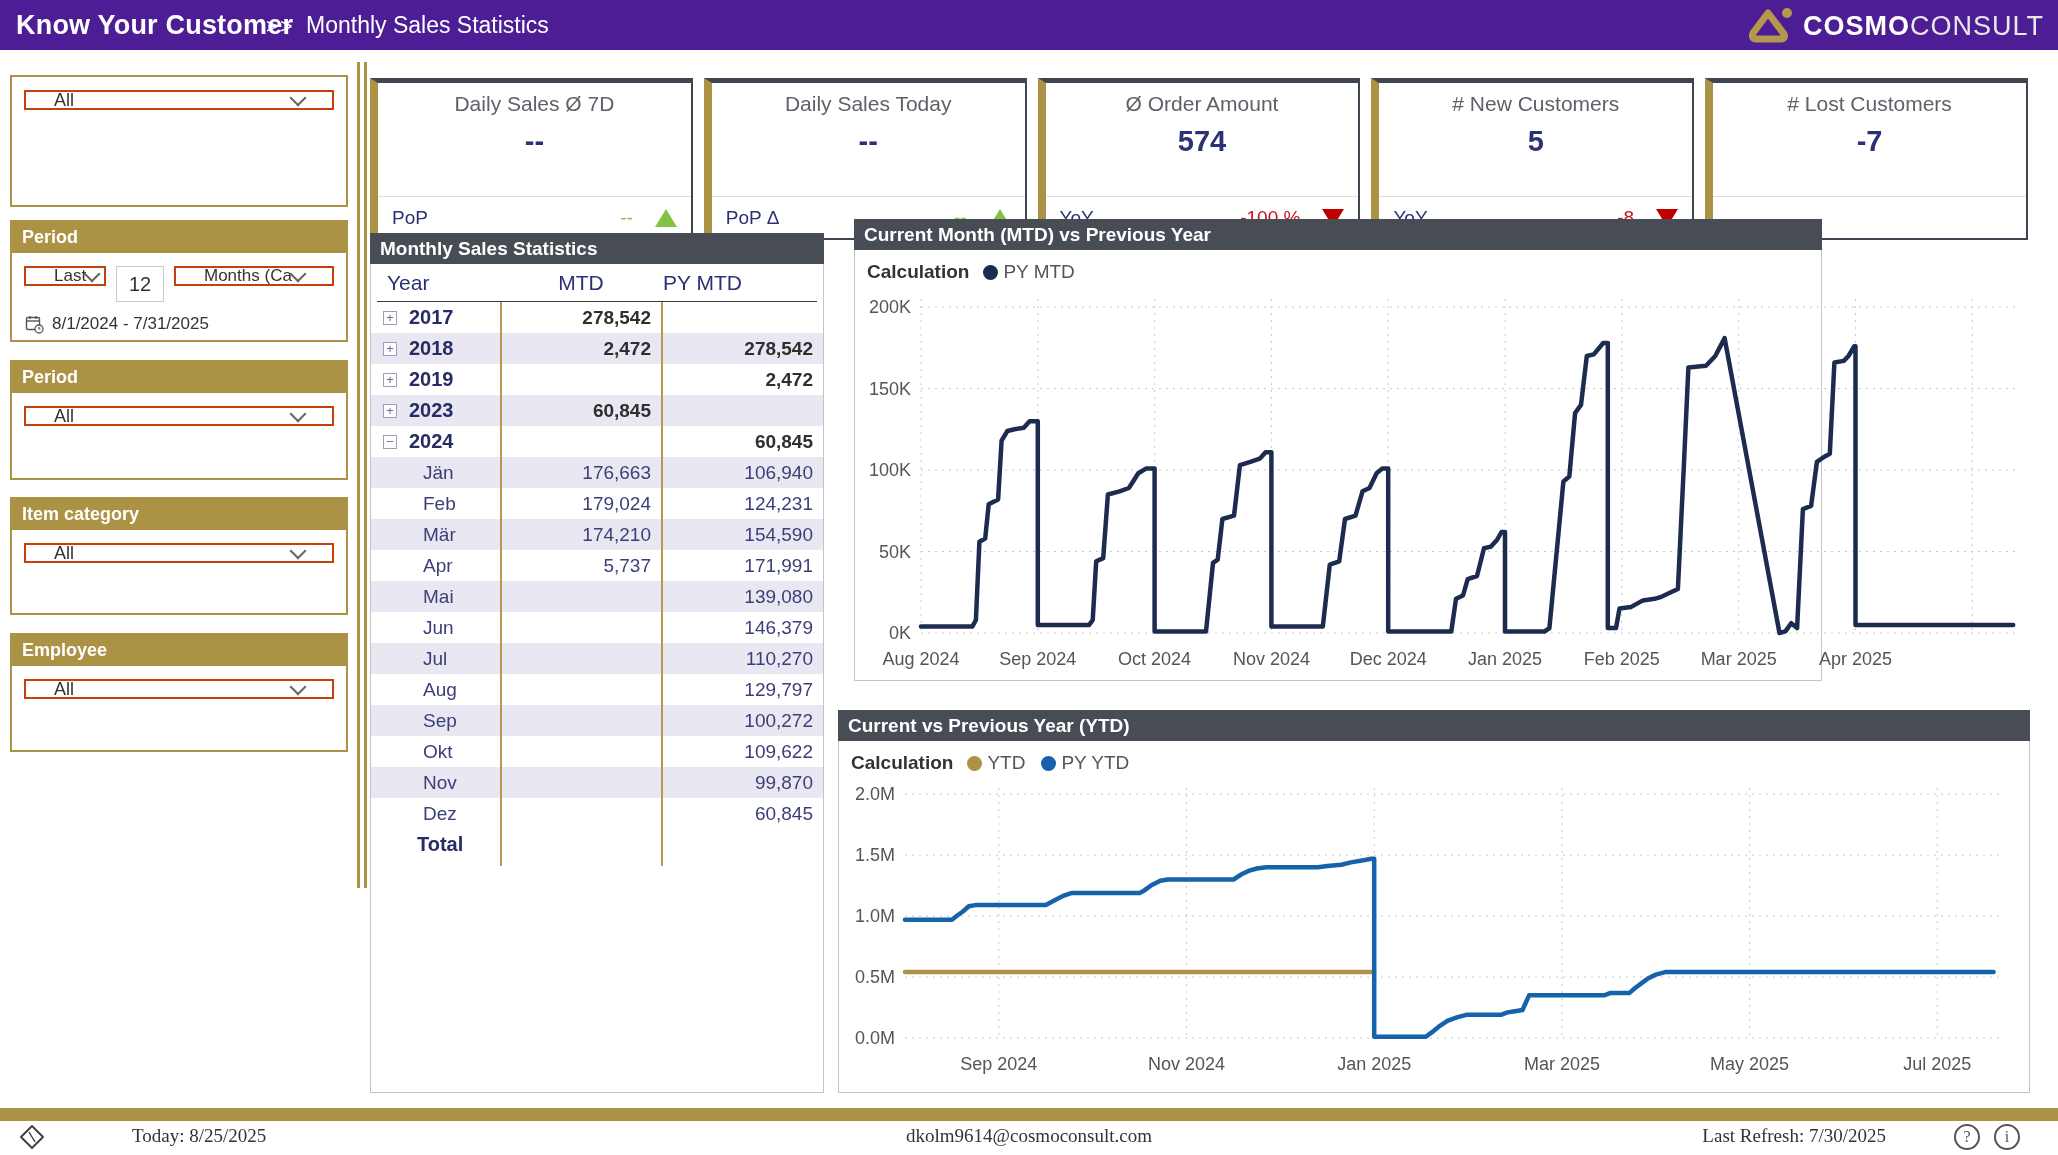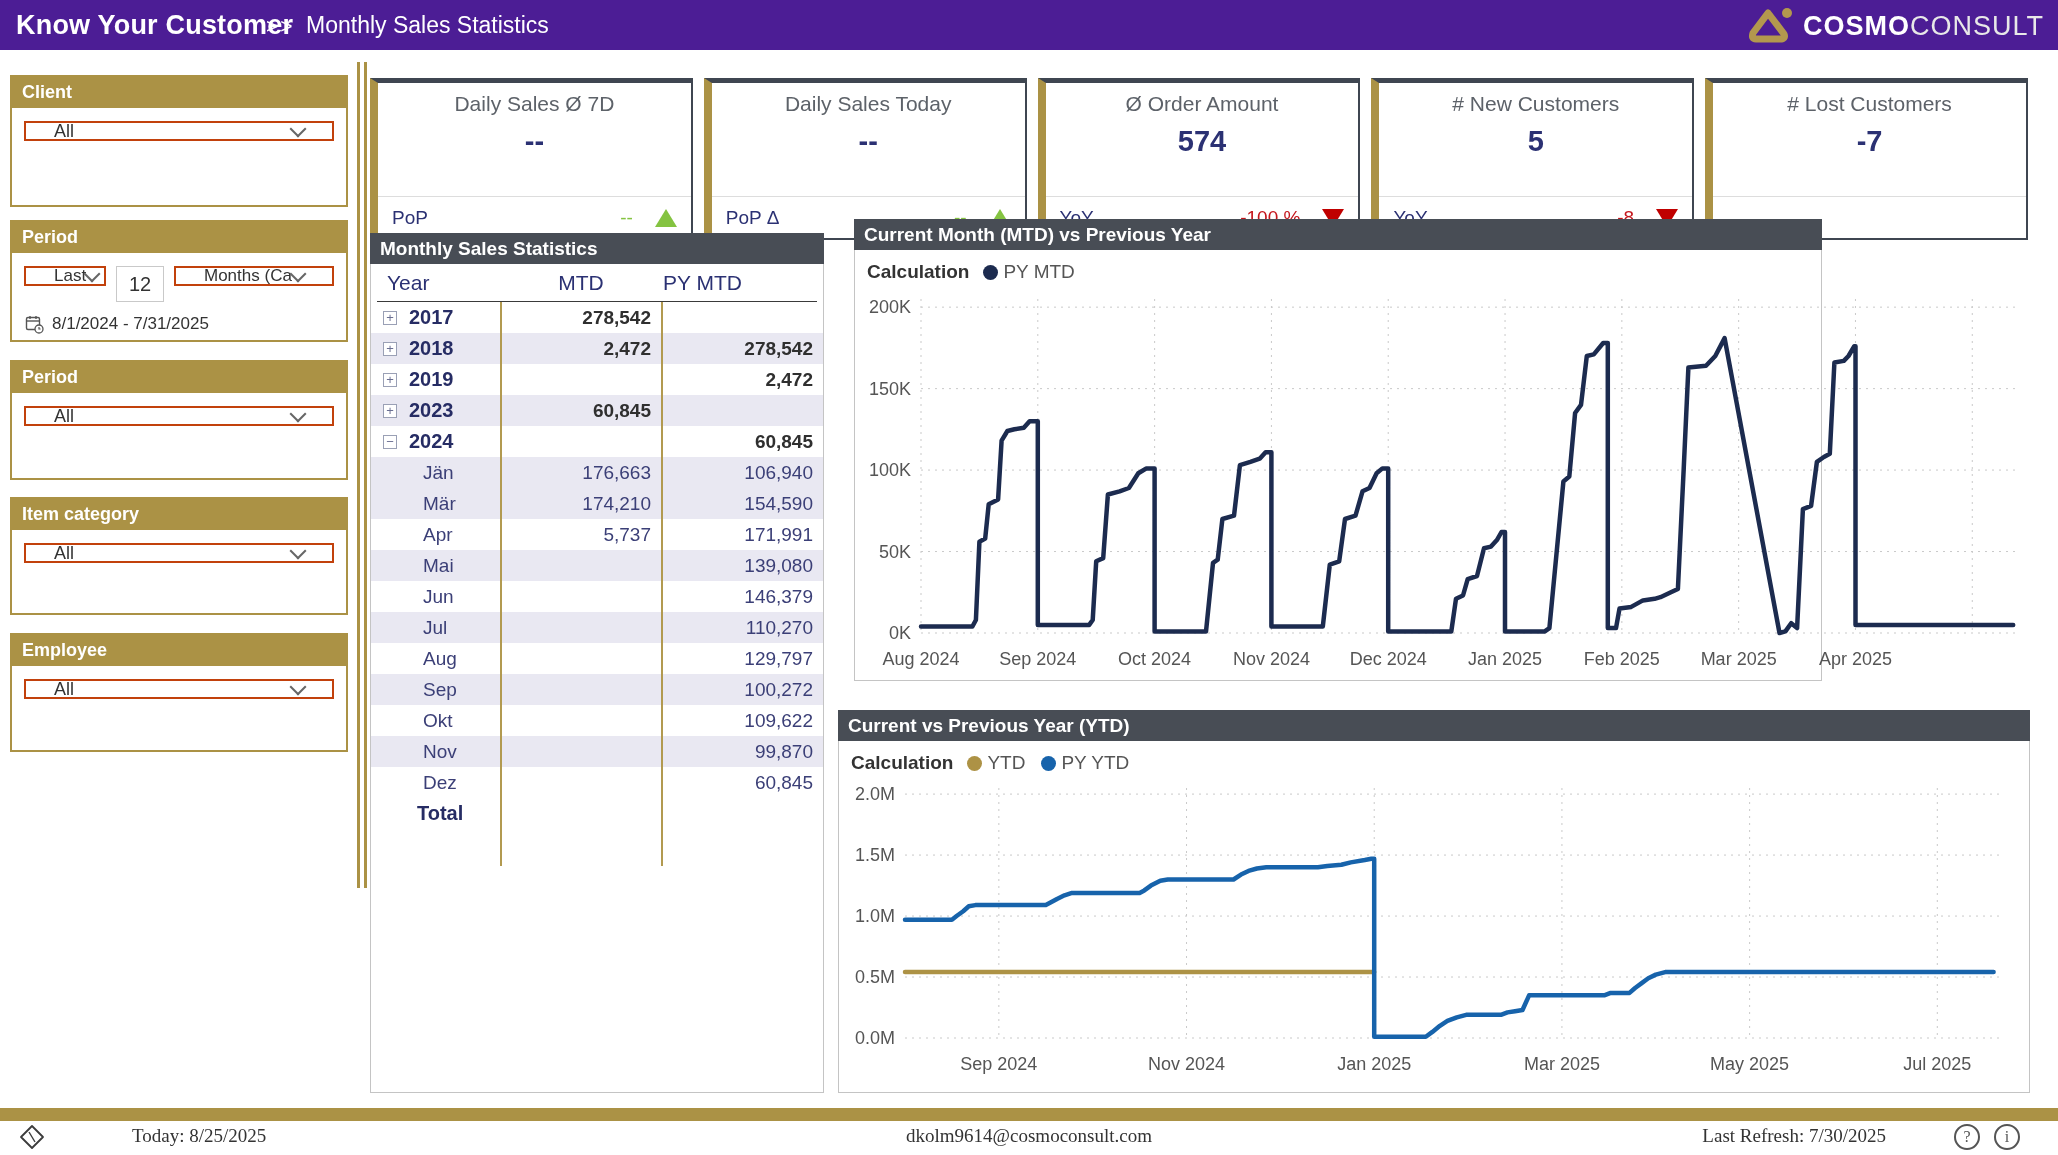--- a/index.html
+++ b/index.html
@@ -99,21 +99,20 @@
     <div class="brand">
       <svg width="46" height="40" viewBox="0 0 46 40">
         <path d="M21 7 L37 28 Q39 33 33 33 L9 33 Q4 33 6 27 Z" fill="none" stroke="#b3984e" stroke-width="7" stroke-linejoin="round"></path>
         <circle cx="40" cy="7" r="5" fill="#b3984e"></circle>
       </svg>
       <div class="brand-text"><b>COSMO</b><span>CONSULT</span></div>
     </div>
   </div>
 
   <div class="fcard" style="top:75px;height:132px;">
-    <div class="fhead">Client</div>
     <div class="fbody">
       <div class="selectbox">
         <span class="txt">All</span>
         <span class="chev"></span>
       </div>
     </div>
   </div>
 
   <div class="fcard" style="top:220px;height:122px;">
     <div class="fhead">Period</div>
@@ -266,20 +265,26 @@
           <span class="tog">−</span>
           <span class="lab-year">2024</span>
           <span class="num num-year"></span>
           <span class="num num-year">60,845</span>
         </div>
         <div class="trow shade">
           <span></span>
           <span class="lab-month">Jän</span>
           <span class="num num-month">176,663</span>
           <span class="num num-month">106,940</span>
+        </div>
+        <div class="trow">
+          <span></span>
+          <span class="lab-month">Feb</span>
+          <span class="num num-month">179,024</span>
+          <span class="num num-month">124,231</span>
         </div>
         <div class="trow shade">
           <span></span>
           <span class="lab-month">Mär</span>
           <span class="num num-month">174,210</span>
           <span class="num num-month">154,590</span>
         </div>
         <div class="trow">
           <span></span>
           <span class="lab-month">Apr</span>

